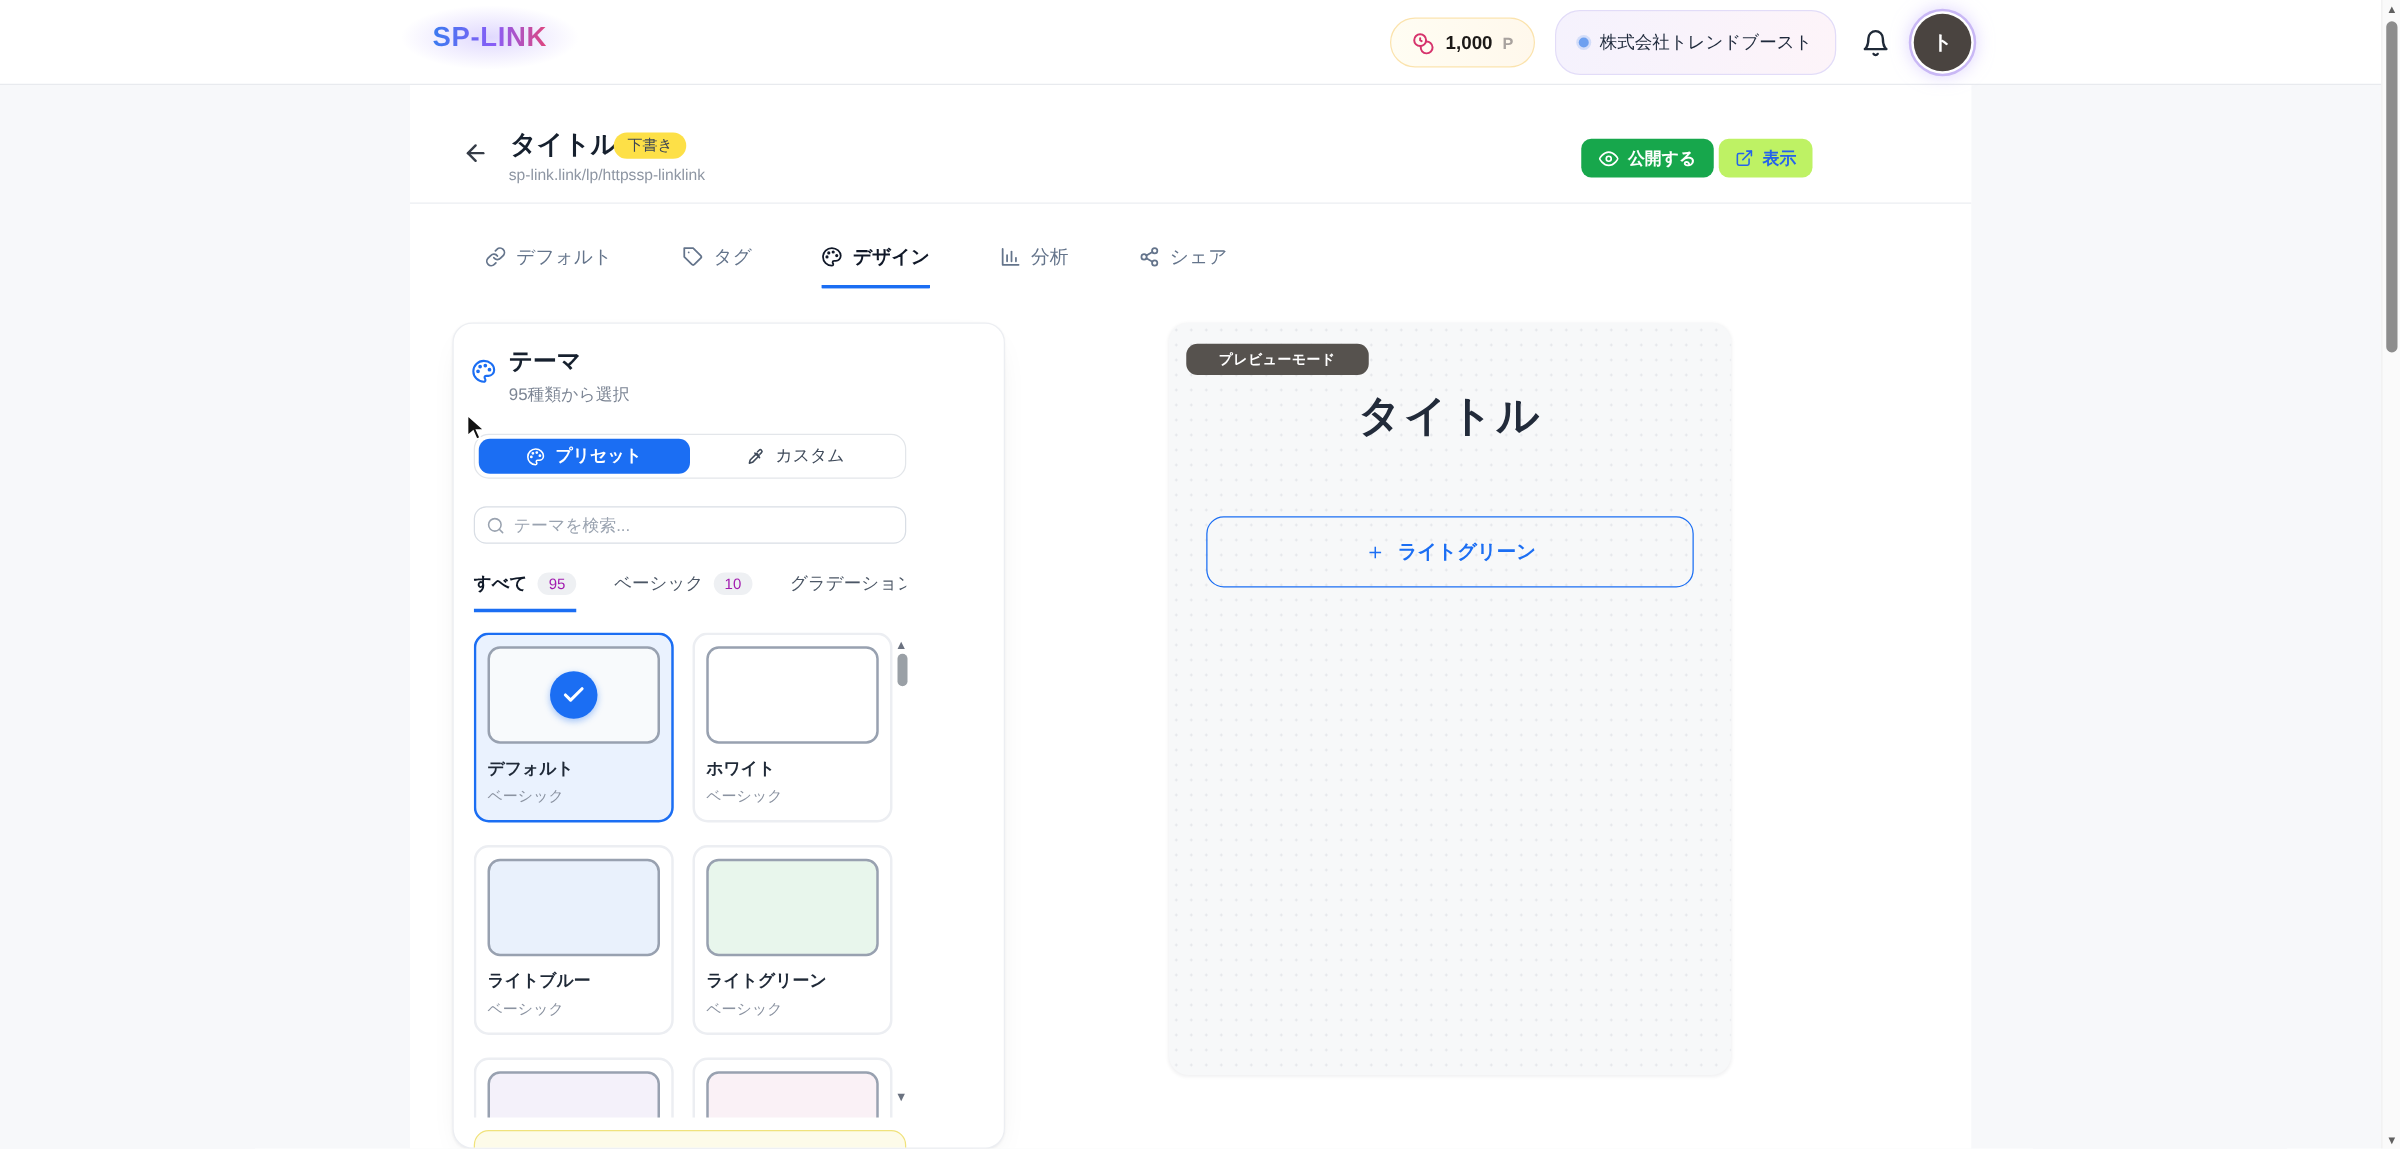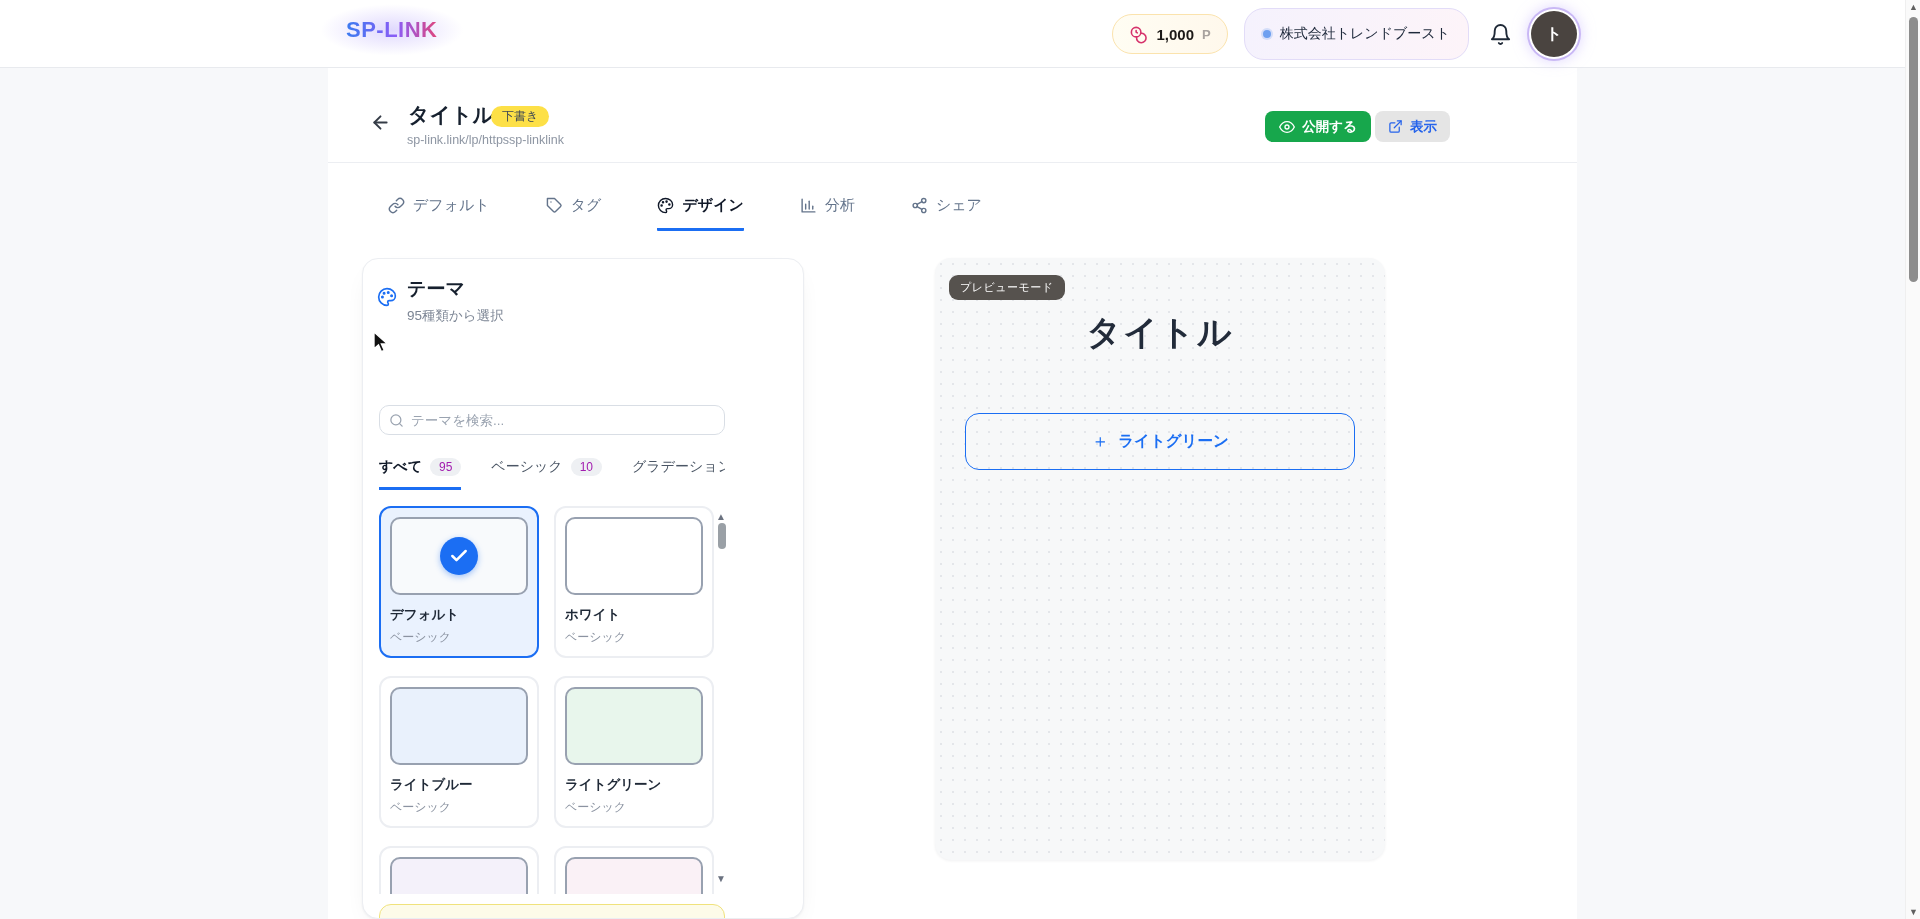--- a/index.html
+++ b/index.html
@@ -33,21 +33,21 @@
   
   .pagebar { position:absolute; left:328px; top:68px; width:1249px; height:95px; background:#fff; border-bottom:1px solid #eceef2; z-index:5; }
   .back-btn { position:absolute; left:38px; top:40px; width:28px; height:28px; display:flex; align-items:center; justify-content:center; color:#353c47; cursor:pointer; }
   .page-title { position:absolute; left:80px; top:33px; font-size:21px; font-weight:800; color:#16202e; }
   .draft-badge { position:absolute; left:163px; top:38px; height:21px; padding:0 11px; display:flex; align-items:center; background:#fde047; border-radius:12px;
                  font-size:12px; color:#3d4654; font-weight:500; }
   .page-url { position:absolute; left:79px; top:65px; font-size:12.5px; color:#8e96a3; }
   .publish-btn { position:absolute; right:206px; top:43px; height:31px; padding:0 14px; display:flex; align-items:center; gap:7px;
                  background:#17a74c; color:#fff; border:none; border-radius:8px; font-size:13.5px; font-weight:600; cursor:pointer; }
   .view-btn { position:absolute; right:127px; top:43px; height:31px; padding:0 13px; display:flex; align-items:center; gap:7px;
-              background:#e5e5e5; color:#2563eb; border:none; border-radius:8px; font-size:13.5px; font-weight:600; cursor:pointer; }
+              background:#bef264; color:#2563eb; border:none; border-radius:8px; font-size:13.5px; font-weight:600; cursor:pointer; }
 
   
   .tabs { position:absolute; left:388px; top:196px; display:flex; gap:56px; z-index:4; }
   .tab { display:flex; align-items:center; gap:8px; font-size:15px; color:#64748b; padding-bottom:13px; cursor:pointer; border-bottom:3.5px solid transparent; }
   .tab.active { color:#101828; font-weight:600; border-bottom-color:#1b6ef3; border-radius:1px; }
 
   
   .theme-panel { position:absolute; left:362px; top:258px; width:442px; height:661px; background:#fff; border:1px solid #eceef2; border-radius:16px;
                  box-shadow:0 1px 2px rgba(16,24,40,.05), 0 10px 28px -14px rgba(16,24,40,.15); overflow:hidden; z-index:3; }
   .tp-head { position:absolute; left:14px; top:17px; display:flex; gap:10px; }
@@ -80,21 +80,21 @@
   .list-scroll-up   { position:absolute; left:353px; top:252px; color:#6b7280; font-size:10px; cursor:pointer; }
   .list-scroll-thumb{ position:absolute; left:355px; top:264px; width:8px; height:26px; background:#9aa0a6; border-radius:4px; cursor:pointer; }
   .list-scroll-down { position:absolute; left:353px; top:614px; color:#6b7280; font-size:10px; cursor:pointer; }
 
   .yellow-note { position:absolute; left:16px; top:645px; width:346px; height:70px; background:#fdfbe9; border:1px solid #f0e27c; border-radius:12px; }
 
   
   .preview-panel { position:absolute; left:935px; top:258px; width:450px; height:602px; background:#f7f8f9; border-radius:16px;
                    background-image:radial-gradient(circle, #e4e6ea 1.1px, transparent 1.1px); background-size:12px 12px;
                    box-shadow:0 1px 3px rgba(16,24,40,.06); z-index:2; }
-  .preview-badge { position:absolute; left:14px; top:17px; background:#56524e; color:#fff; font-size:11px; font-weight:400; padding:5px 11px; border-radius:9px; letter-spacing:.5px; }
+  .preview-badge { position:absolute; left:14px; top:17px; background:#56524e; color:#fff; font-size:11px; font-weight:700; padding:5px 26px; border-radius:9px; letter-spacing:.5px; }
   .preview-title { position:absolute; left:0; top:52px; width:450px; text-align:center; font-size:34px; font-weight:800; color:#222b3a; letter-spacing:2px; }
   .add-card-btn { position:absolute; left:30px; top:155px; width:390px; height:57px; background:transparent; border:1.5px solid #1b6ef3; border-radius:14px;
                   color:#1b6ef3; font-size:15.5px; font-weight:600; display:flex; align-items:center; justify-content:center; gap:9px; cursor:pointer; font-family:inherit; }
   .plus-glyph { font-size:18px; font-weight:500; margin-top:-2px; }
 
   
   .scrollbar { position:absolute; right:0; top:0; width:15px; height:919px; background:#fafafa; border-left:1px solid #efefef; z-index:30; }
   .sb-up { position:absolute; left:3px; top:2px; color:#606060; font-size:9px; }
   .sb-thumb { position:absolute; left:3px; top:17px; width:9px; height:265px; background:#8d8d8d; border-radius:5px; cursor:pointer; }
   .sb-down { position:absolute; left:3px; bottom:2px; color:#606060; font-size:9px; }
@@ -243,20 +243,44 @@
             <circle cx="8.5" cy="7.5" r=".8" fill="currentColor"></circle>
             <circle cx="6.5" cy="12" r=".8" fill="currentColor"></circle>
         </svg>
       </span>
       <div>
         <div class="tp-title">テーマ</div>
         <div class="tp-sub">95種類から選択</div>
       </div>
     </div>
 
+    <div class="mode-toggle">
+      <div class="mode-seg active">
+        <span>
+          <svg width="15" height="15" viewBox="0 0 24 24" fill="none" stroke="currentColor" stroke-width="2" stroke-linecap="round" stroke-linejoin="round">
+            <path d="M12 2C6.5 2 2 6.5 2 12s4.5 10 10 10c.9 0 1.6-.7 1.6-1.7 0-.4-.2-.8-.4-1.1-.3-.3-.4-.7-.4-1.1 0-.9.7-1.7 1.7-1.7h2c3 0 5.5-2.5 5.5-5.6C22 6 17.5 2 12 2z"></path>
+            <circle cx="13.5" cy="6.5" r=".8" fill="currentColor"></circle>
+              <circle cx="17.5" cy="10.5" r=".8" fill="currentColor"></circle>
+              <circle cx="8.5" cy="7.5" r=".8" fill="currentColor"></circle>
+              <circle cx="6.5" cy="12" r=".8" fill="currentColor"></circle>
+          </svg>
+        </span>
+        <span>プリセット</span>
+      </div>
+      <div class="mode-seg">
+        <span>
+          <svg width="15" height="15" viewBox="0 0 24 24" fill="none" stroke="currentColor" stroke-width="2" stroke-linecap="round" stroke-linejoin="round">
+            <path d="M11 7l6 6"></path>
+              <path d="M4 20l1-4 8.5-8.5 3 3L8 19l-4 1z"></path>
+              <path d="M14.5 5.5l2-2a2.12 2.12 0 0 1 3 3l-2 2"></path>
+          </svg>
+        </span>
+        <span>カスタム</span>
+      </div>
+    </div>
 
     <div class="search-box">
       <span class="search-icon">
         <svg width="15" height="15" viewBox="0 0 24 24" fill="none" stroke="currentColor" stroke-width="2" stroke-linecap="round" stroke-linejoin="round">
           <circle cx="11" cy="11" r="8"></circle>
             <line x1="21" y1="21" x2="16.65" y2="16.65"></line>
         </svg>
       </span>
       <input type="text" placeholder="テーマを検索..." style="">
     </div>

